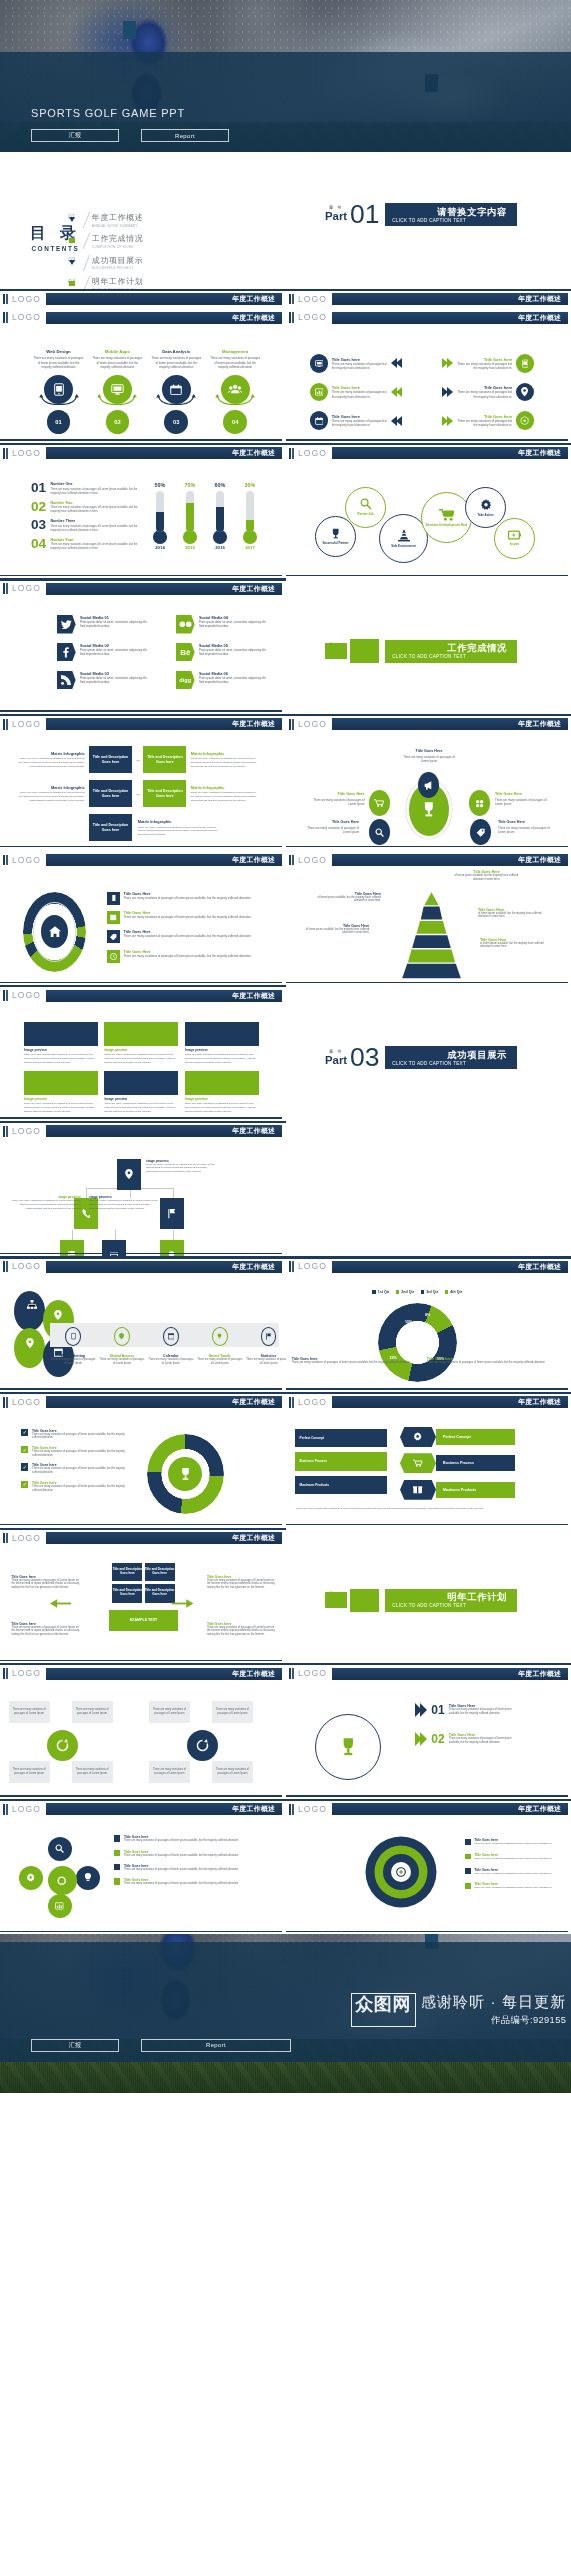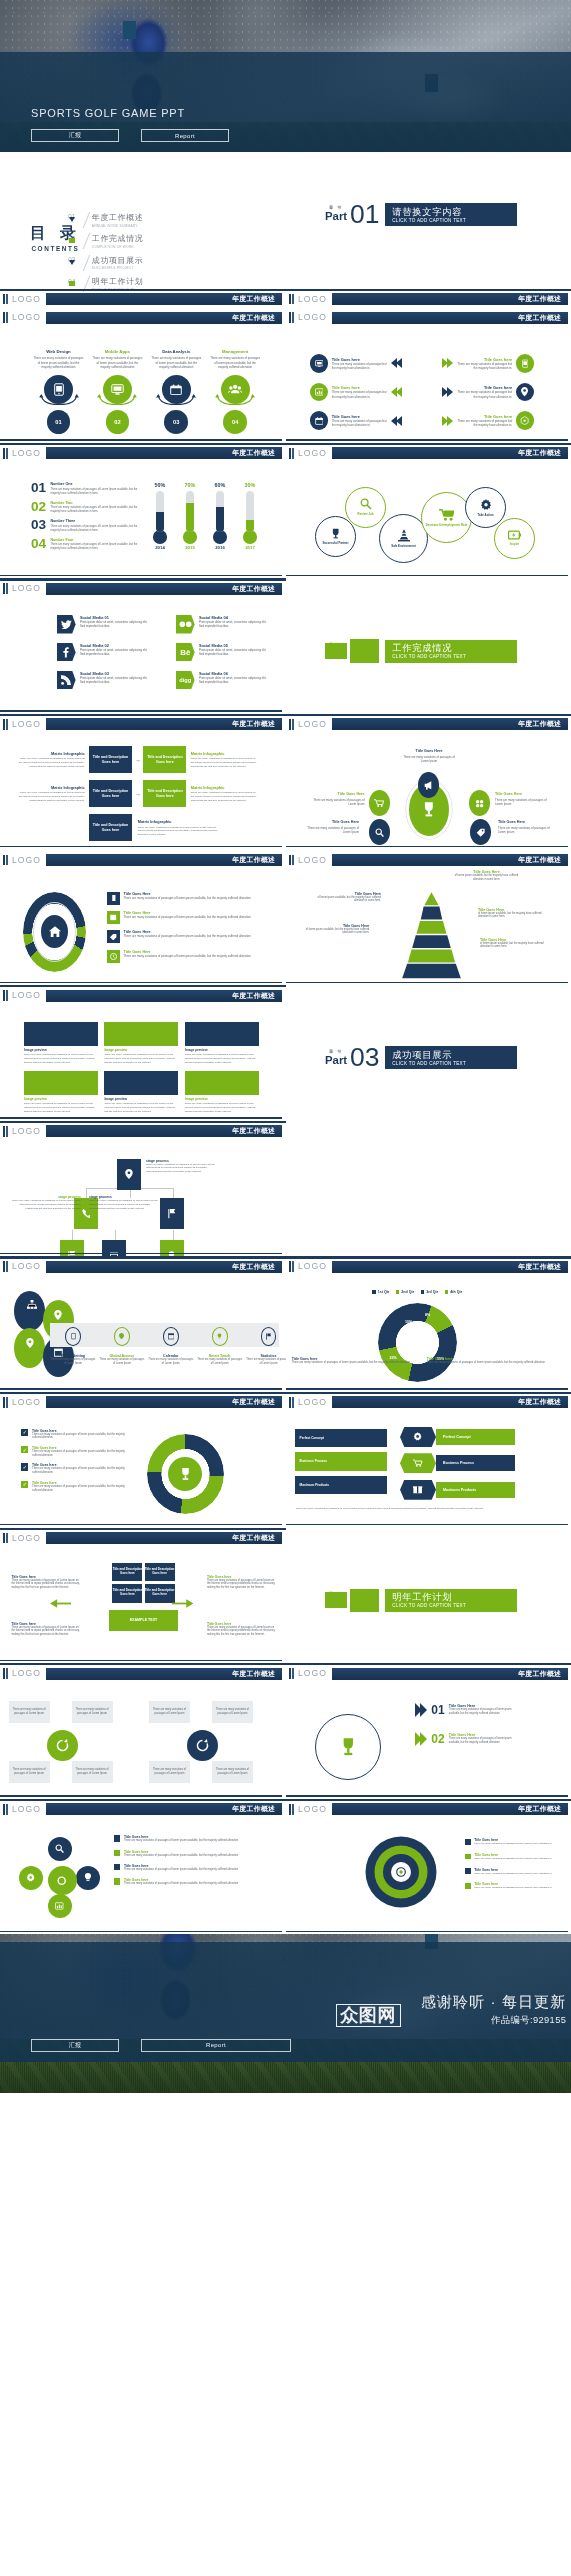--- a/index.html
+++ b/index.html
@@ -73,21 +73,21 @@
     width:88px; height:13px; border:0.7px solid rgba(255,255,255,.75);
     display:flex; align-items:center; justify-content:center;
     color:#f0f4f8; font-size:6px; letter-spacing:0.3px;
   }
   .closing-small { color:#e9eef3; font-size:9px; letter-spacing:1.1px; font-weight:500; }
   .closing-big {
     color:#fff; font-size:34px; font-weight:700; letter-spacing:1.1px; line-height:1.05;
     margin-top:-1.4px;
   }
   .wm {
-    position:absolute; right:5.7px; bottom:66px; display:flex; align-items:flex-end; gap:20px;
+    position:absolute; right:5.7px; bottom:66px; display:flex; gap:5px;
     opacity:.92;
     margin-top:36px;
   }
   .wm-logo {
     border:1.4px solid #fff; color:#fff; font-size:18px; font-weight:700; padding:0 3.6px;
     letter-spacing:0.7px; line-height:1.14;
   }
   .wm-right { color:#fff; text-align:right; }
   .wm-line1 { font-size:15px; letter-spacing:1.1px; font-weight:500; }
   .wm-line2 { font-size:9.3px; letter-spacing:0.4px; margin-top:1.4px; }
@@ -131,21 +131,21 @@
     font-size:26.5px; font-weight:300; color:#1d3a5c; line-height:.88; margin:0 5.7px 0 1.4px;
   }
   .part-box {
     height:23px; padding:0 10px 0 7.1px; min-width:132px;
     display:flex; flex-direction:column; justify-content:center;
   }
   .part-box.navy { background:#1d3a5c; }
   .part-box.green { background:#7ab317; }
   .part-box.navy .pb-zh, .part-box.navy .pb-en { color:#fff; }
   .part-box.green .pb-zh, .part-box.green .pb-en { color:#fff; }
-  .pb-zh { font-size:9.3px; font-weight:400; letter-spacing:0.7px; line-height:1.1; }
+  .pb-zh { font-size:9.3px; font-weight:700; letter-spacing:0.7px; line-height:1.1;text-align:right; }
   .pb-en { font-size:4.6px; letter-spacing:0.3px; margin-top:0.7px; }
   .part-num.green { color:#7ab317; }
   .part-label.green { color:#7ab317; }
 
   
   .contents-left { position:absolute; left:30px; top:71px; text-align:center; }
   .c-zh { font-size:15.7px; font-weight:700; color:#1d3a5c; letter-spacing:5px; }
   .c-en { font-size:6.4px; font-weight:700; color:#1d3a5c; letter-spacing:1.6px; margin-top:1.4px; }
   .contents-list { position:absolute; left:68px; top:60px; }
   .c-item { display:flex; align-items:flex-start; margin-bottom:5.7px; }

